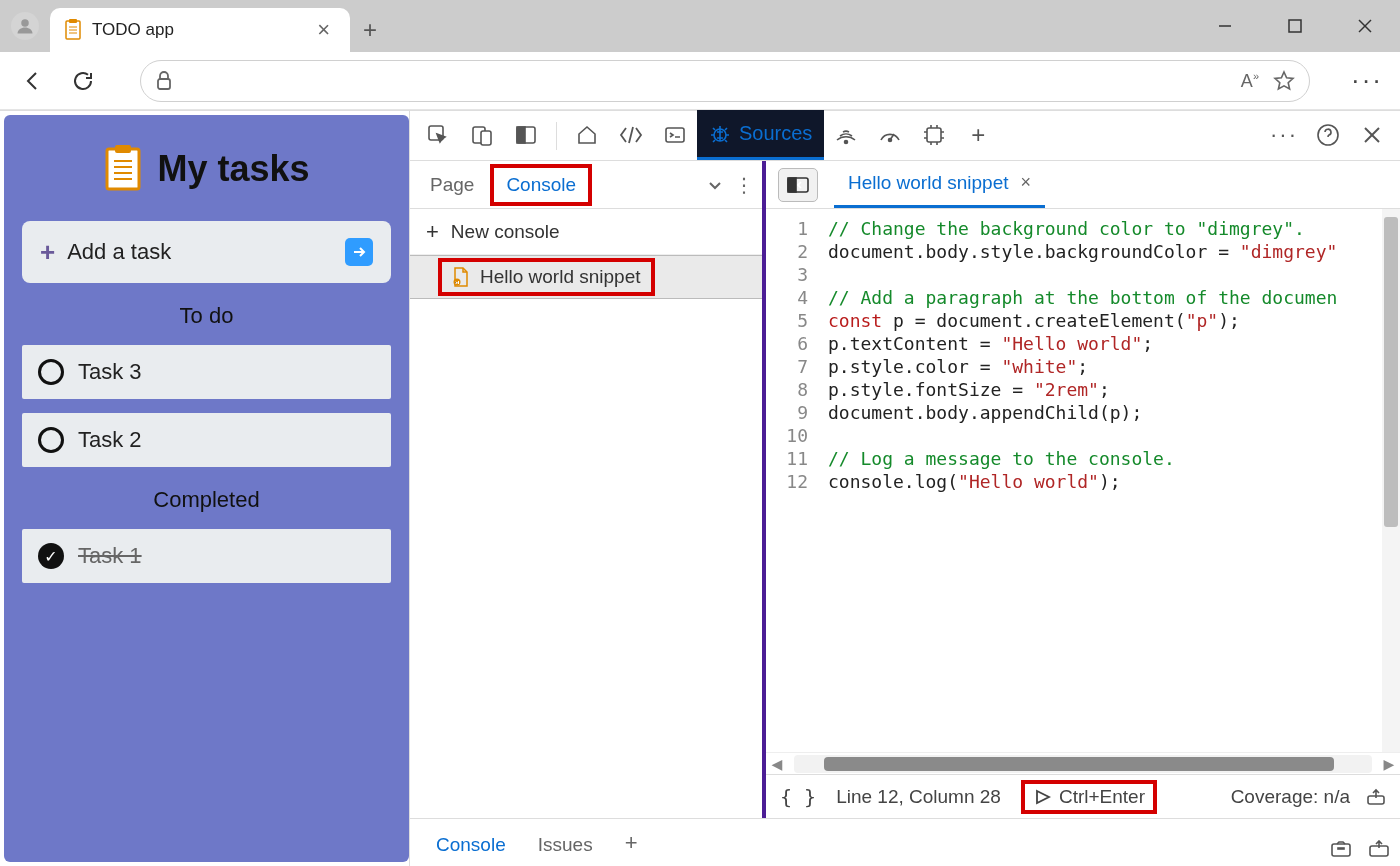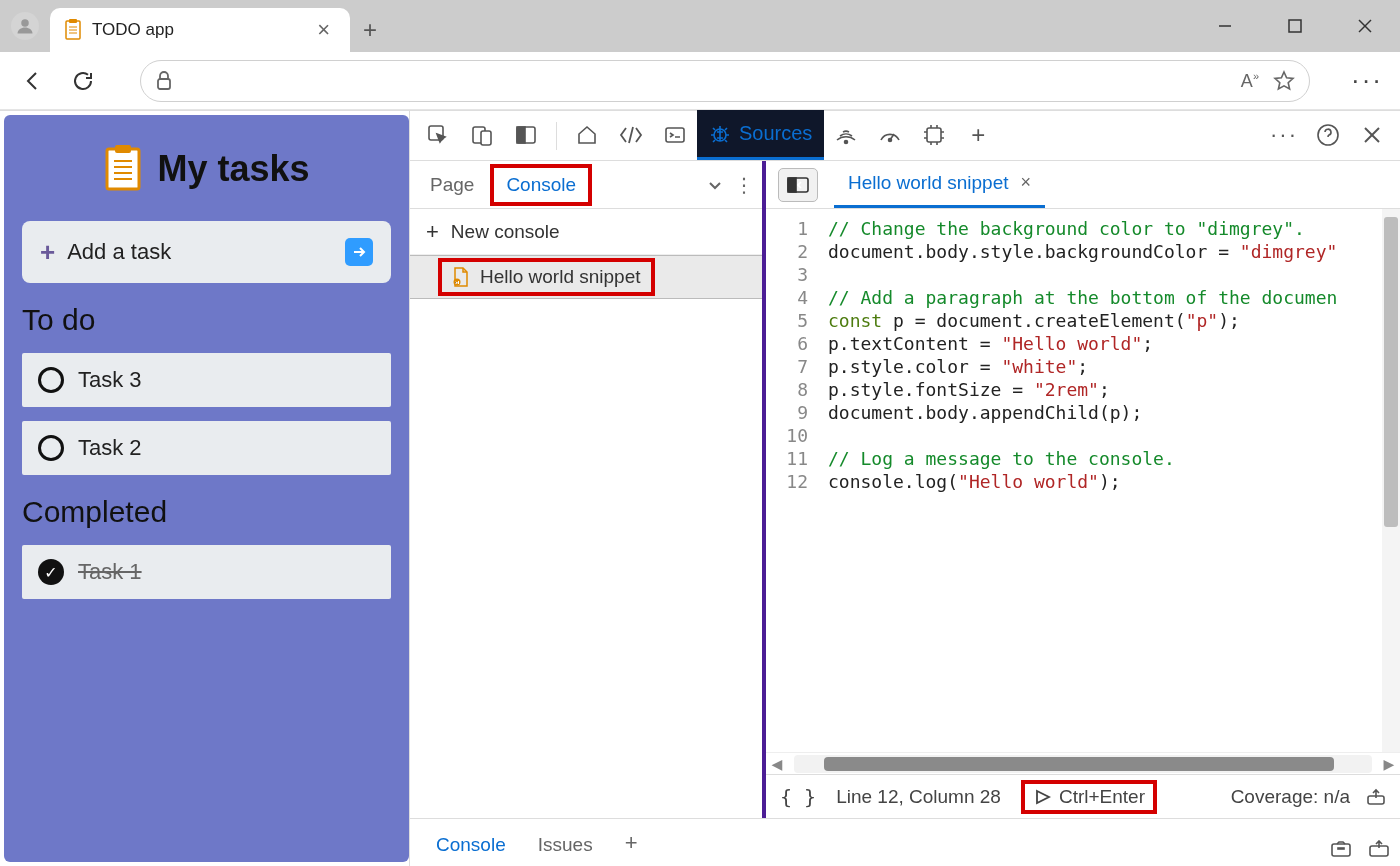--- a/index.html
+++ b/index.html
@@ -108,21 +108,21 @@
     gap:12px;
   }
   .add-arrow {
     margin-left:auto;
     width:28px; height:28px;
     background:#2f9cff;
     border-radius:5px;
     display:flex; align-items:center; justify-content:center;
     color:#fff;
   }
-  .section-h { text-align:left; font-size:30px; color:#111; margin:6px 0 2px 0;}
+  .section-h { text-align:center; font-size:22px; color:#111; margin:6px 0 2px 0;}
   .task-card {
     background:#e9ecef; border-radius:2px;
     height:54px; display:flex; align-items:center;
     padding: 0 16px; gap:14px; font-size:22px; color:#222;
   }
   .task-circle { width:26px; height:26px; border:3px solid #111; border-radius:50%; }
   .task-done { width:26px; height:26px; border-radius:50%; background:#111; display:flex; align-items:center; justify-content:center; color:#fff; font-size:16px;}
   .task-done-text { text-decoration: line-through; color:#666; }
   
   
@@ -195,21 +195,21 @@
     width:52px; text-align:right; color:#888; font-family:Consolas,monospace; font-size:18px;
     padding: 8px 10px 8px 0; line-height:23px; user-select:none;
   }
   .code {
     flex:1; font-family:Consolas,monospace; font-size:18px; line-height:23px;
     padding:8px 0 8px 10px; white-space:pre; color:#222;
     overflow:hidden;
   }
   .c-comm { color:#158a2b; }
   .c-str { color:#b02626; }
-  .c-kw { color:#4d7c0f;text-align:right; }
+  .c-kw { color:#b91c1c;text-align:right; }
   .vscroll { width:18px; background:#f4f4f4; position:relative;}
   .vthumb { position:absolute; top:8px; right:2px; width:14px; height:310px; background:#bdbdbd; border-radius:3px;}
   
   .hscroll { height:22px; display:flex; align-items:center; border-top:1px solid #eee;}
   .htrack { flex:1; height:18px; background:#f2f2f2; margin:0 6px; border-radius:4px; position:relative;}
   .hthumb { position:absolute; left:30px; top:2px; height:14px; width:510px; background:#8a8a8a; border-radius:4px;}
   .harrow { width:22px; text-align:center; color:#888; font-size:14px;}
   
   .status-bar {
     height:44px; border-top:1px solid #ddd;

